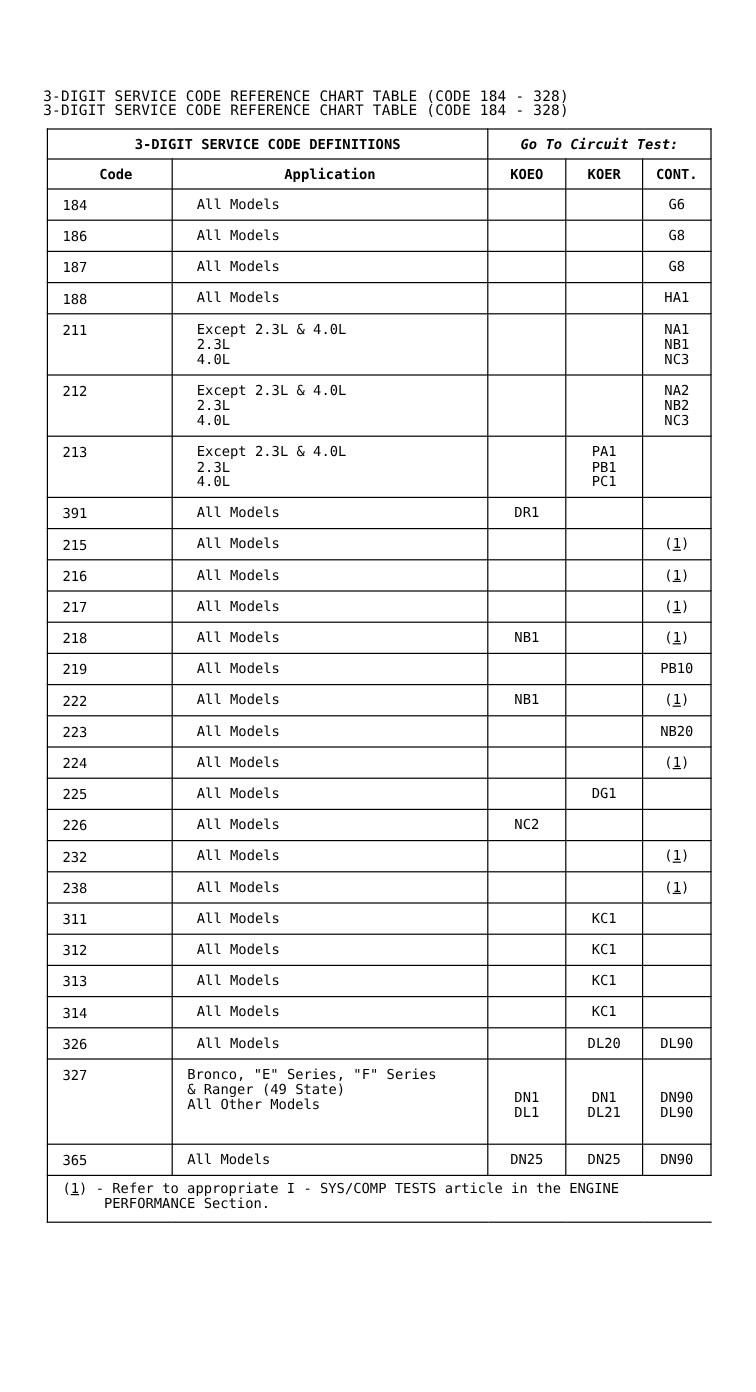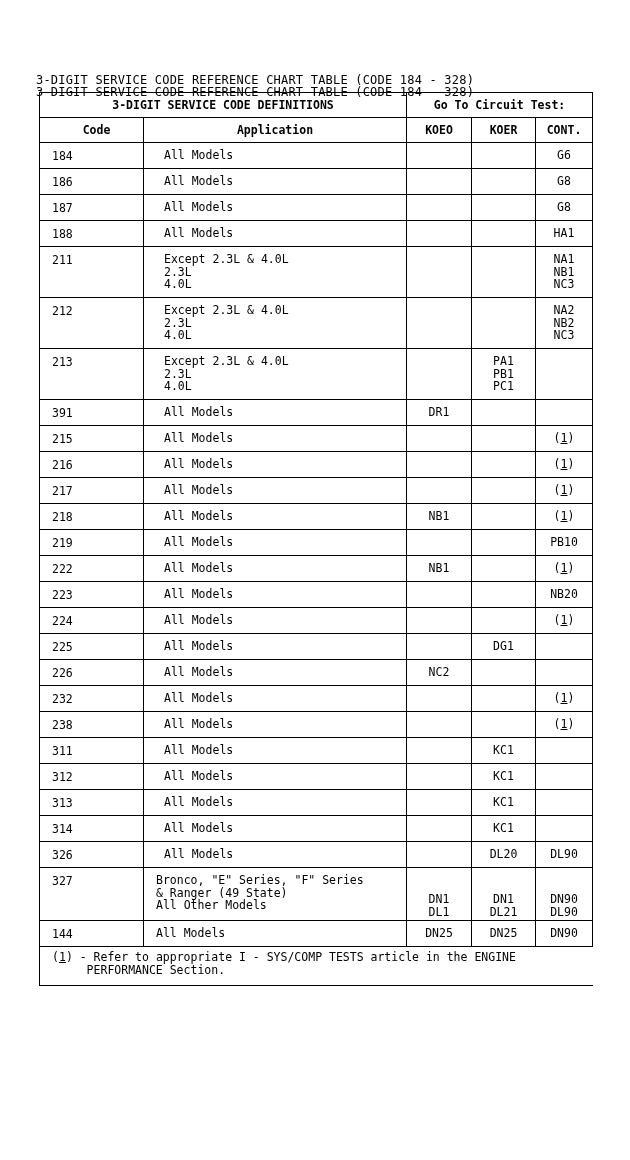--- a/index.html
+++ b/index.html
@@ -1,30 +1,30 @@
 <!DOCTYPE html>
 <html><head>
   <meta charset="utf-8">
   <style>
     html, body { margin: 0; padding: 0; background: #ffffff; }
     body { width: 630px; height: 1160px; position: relative; font-family: "DejaVu Sans Mono", "Liberation Mono", monospace; color: #000; }
     .title { position: absolute; left: 36px; font-size: 12px; line-height: 13px; letter-spacing: 0.2px; white-space: pre; }
     #t1 { top: 74px; }
     #t2 { top: 86px; }
-    table { position: absolute; left: 39px; top: 92px; border-collapse: collapse; table-layout: fixed; width: 553px; font-size: 11.5px; }
+    table { position: absolute; left: 39px; top: 107px; border-collapse: collapse; table-layout: fixed; width: 553px; font-size: 11.5px; }
     td, th { border: 1px solid #000; padding: 0; vertical-align: top; }
     th { font-weight: bold; font-size: 11.5px; height: 24px; vertical-align: middle; }
     .h-def { text-align: center; padding-left: 0; }
-    .h-go { text-align: center; }
+    .h-go { text-align: center; font-style: italic; }
     .h-code { text-align: center; padding-left: 10px; }
     td.code { padding: 6px 0 0 12px; }
     td.app { padding: 6px 0 0 20px; white-space: pre; line-height: 12.5px; margin-top: 40px; }
     td.app.wide { padding-left: 12px; }
     td.val { text-align: center; padding-top: 6px; line-height: 12.5px; white-space: pre; }
-    td.val.bottom { vertical-align: bottom; padding-bottom: 2px; }
+    td.val.bottom { vertical-align: bottom; padding-bottom: 20px; }
     tr.r1 td { height: 19px; }
     tr.r3 td { height: 44px; }
     .note { text-decoration: underline; }
     td.foot { padding: 4px 0 8px 12px; font-size: 11.5px; line-height: 13px; white-space: pre; border-right: none; }
   </style>
 </head>
 <body>
 
 <div class="title" id="t1">3-DIGIT SERVICE CODE REFERENCE CHART TABLE (CODE 184 - 328)</div>
 <div class="title" id="t2">3-DIGIT SERVICE CODE REFERENCE CHART TABLE (CODE 184 - 328)</div>
@@ -244,21 +244,21 @@
 &amp; Ranger (49 State)
 All Other Models</td>
         <td class="val bottom">DN1
 DL1</td>
         <td class="val bottom">DN1
 DL21</td>
         <td class="val bottom">DN90
 DL90</td>
       </tr>
       <tr class="r1">
-        <td class="code">144</td>
+        <td class="code">365</td>
         <td class="app wide">All Models</td>
         <td class="val">DN25</td>
         <td class="val">DN25</td>
         <td class="val">DN90</td>
       </tr>
     </tbody>
   <tfoot>
     <tr>
       <td colspan="5" class="foot"><span class="note" style="text-decoration: none;">(<span style="text-decoration:underline">1</span>)</span><span> - Refer to appropriate I - SYS/COMP TESTS article in the ENGINE
      PERFORMANCE Section.</span></td>

